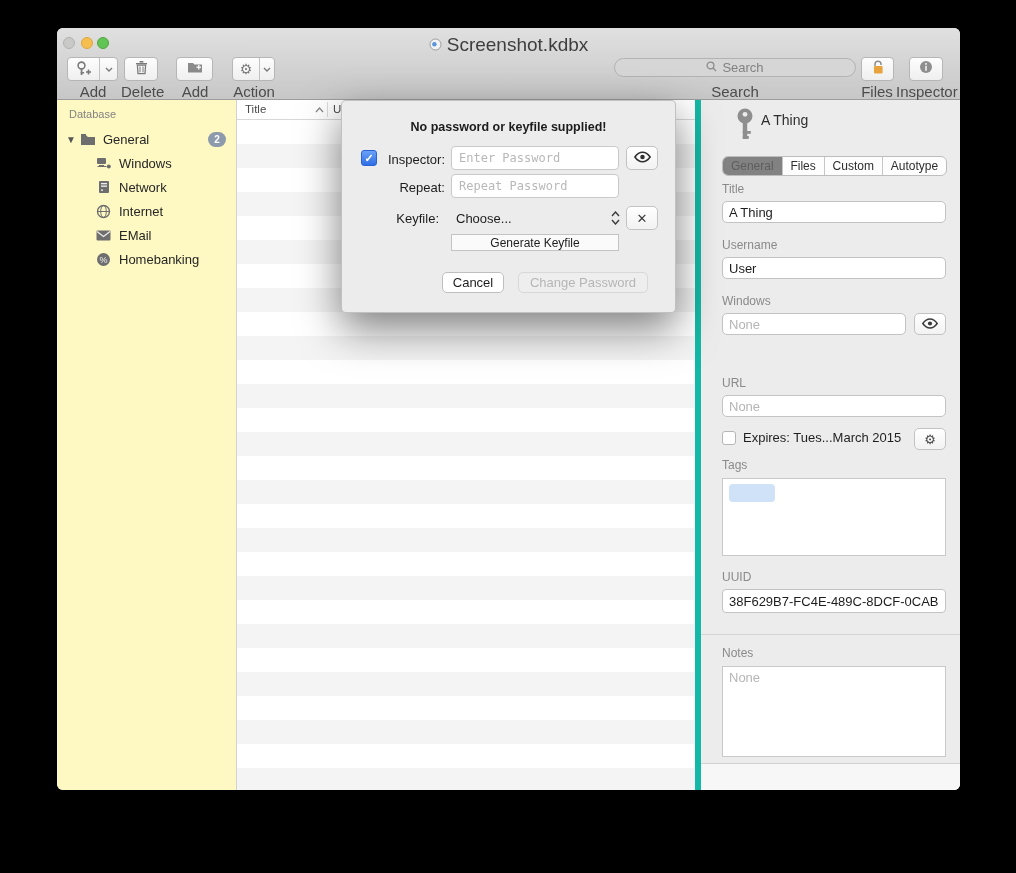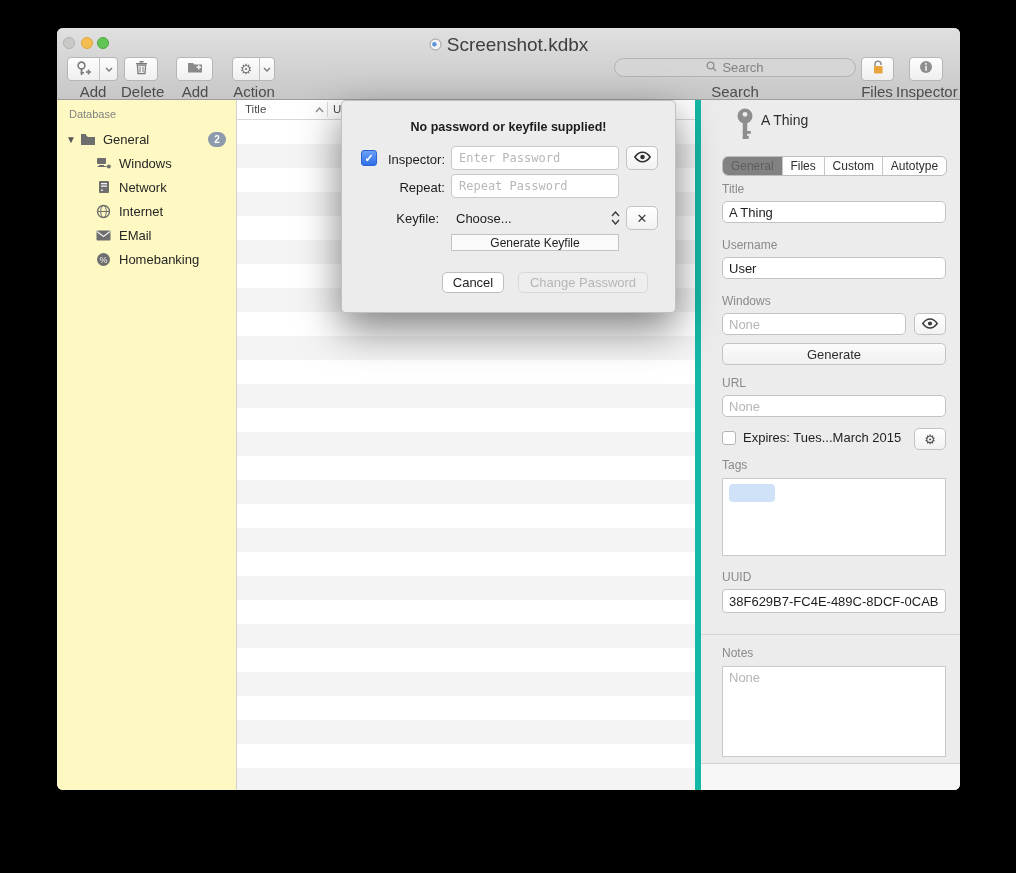--- a/index.html
+++ b/index.html
@@ -351,21 +351,20 @@
     <input class="insp-field" style="top: 213px; width: 184px;" placeholder="None">
     <div class="mini-btn" style="left:213px;top:213px;width:32px;">
       <span>
         <svg width="18" height="11" viewBox="0 0 20 12">
             <path d="M10 1 C14.5 1 18 6 18 6 C18 6 14.5 11 10 11 C5.5 11 2 6 2 6 C2 6 5.5 1 10 1 Z" fill="none" stroke="#3a3a3a" stroke-width="1.6"></path>
             <circle cx="10" cy="6" r="2.3" fill="#3a3a3a"></circle>
           </svg>
       </span>
     </div>
 
-    <div class="wide-btn" style="top:243px;">Generate</div>
 
     <div class="insp-label" style="top:276px;">URL</div>
     <input class="insp-field" style="top: 295px;" placeholder="None">
 
     <div class="cbx" style="left:21px;top:331px;"></div>
     <div style="position:absolute;left:42px;top:330px;font-size:13px;color:#1f1f1f;">Expires: Tues...March 2015</div>
     <div class="mini-btn" style="left:213px;top:328px;width:32px;font-size:13px;color:#4a4a4a;">
       <span>⚙</span>
     </div>
 

